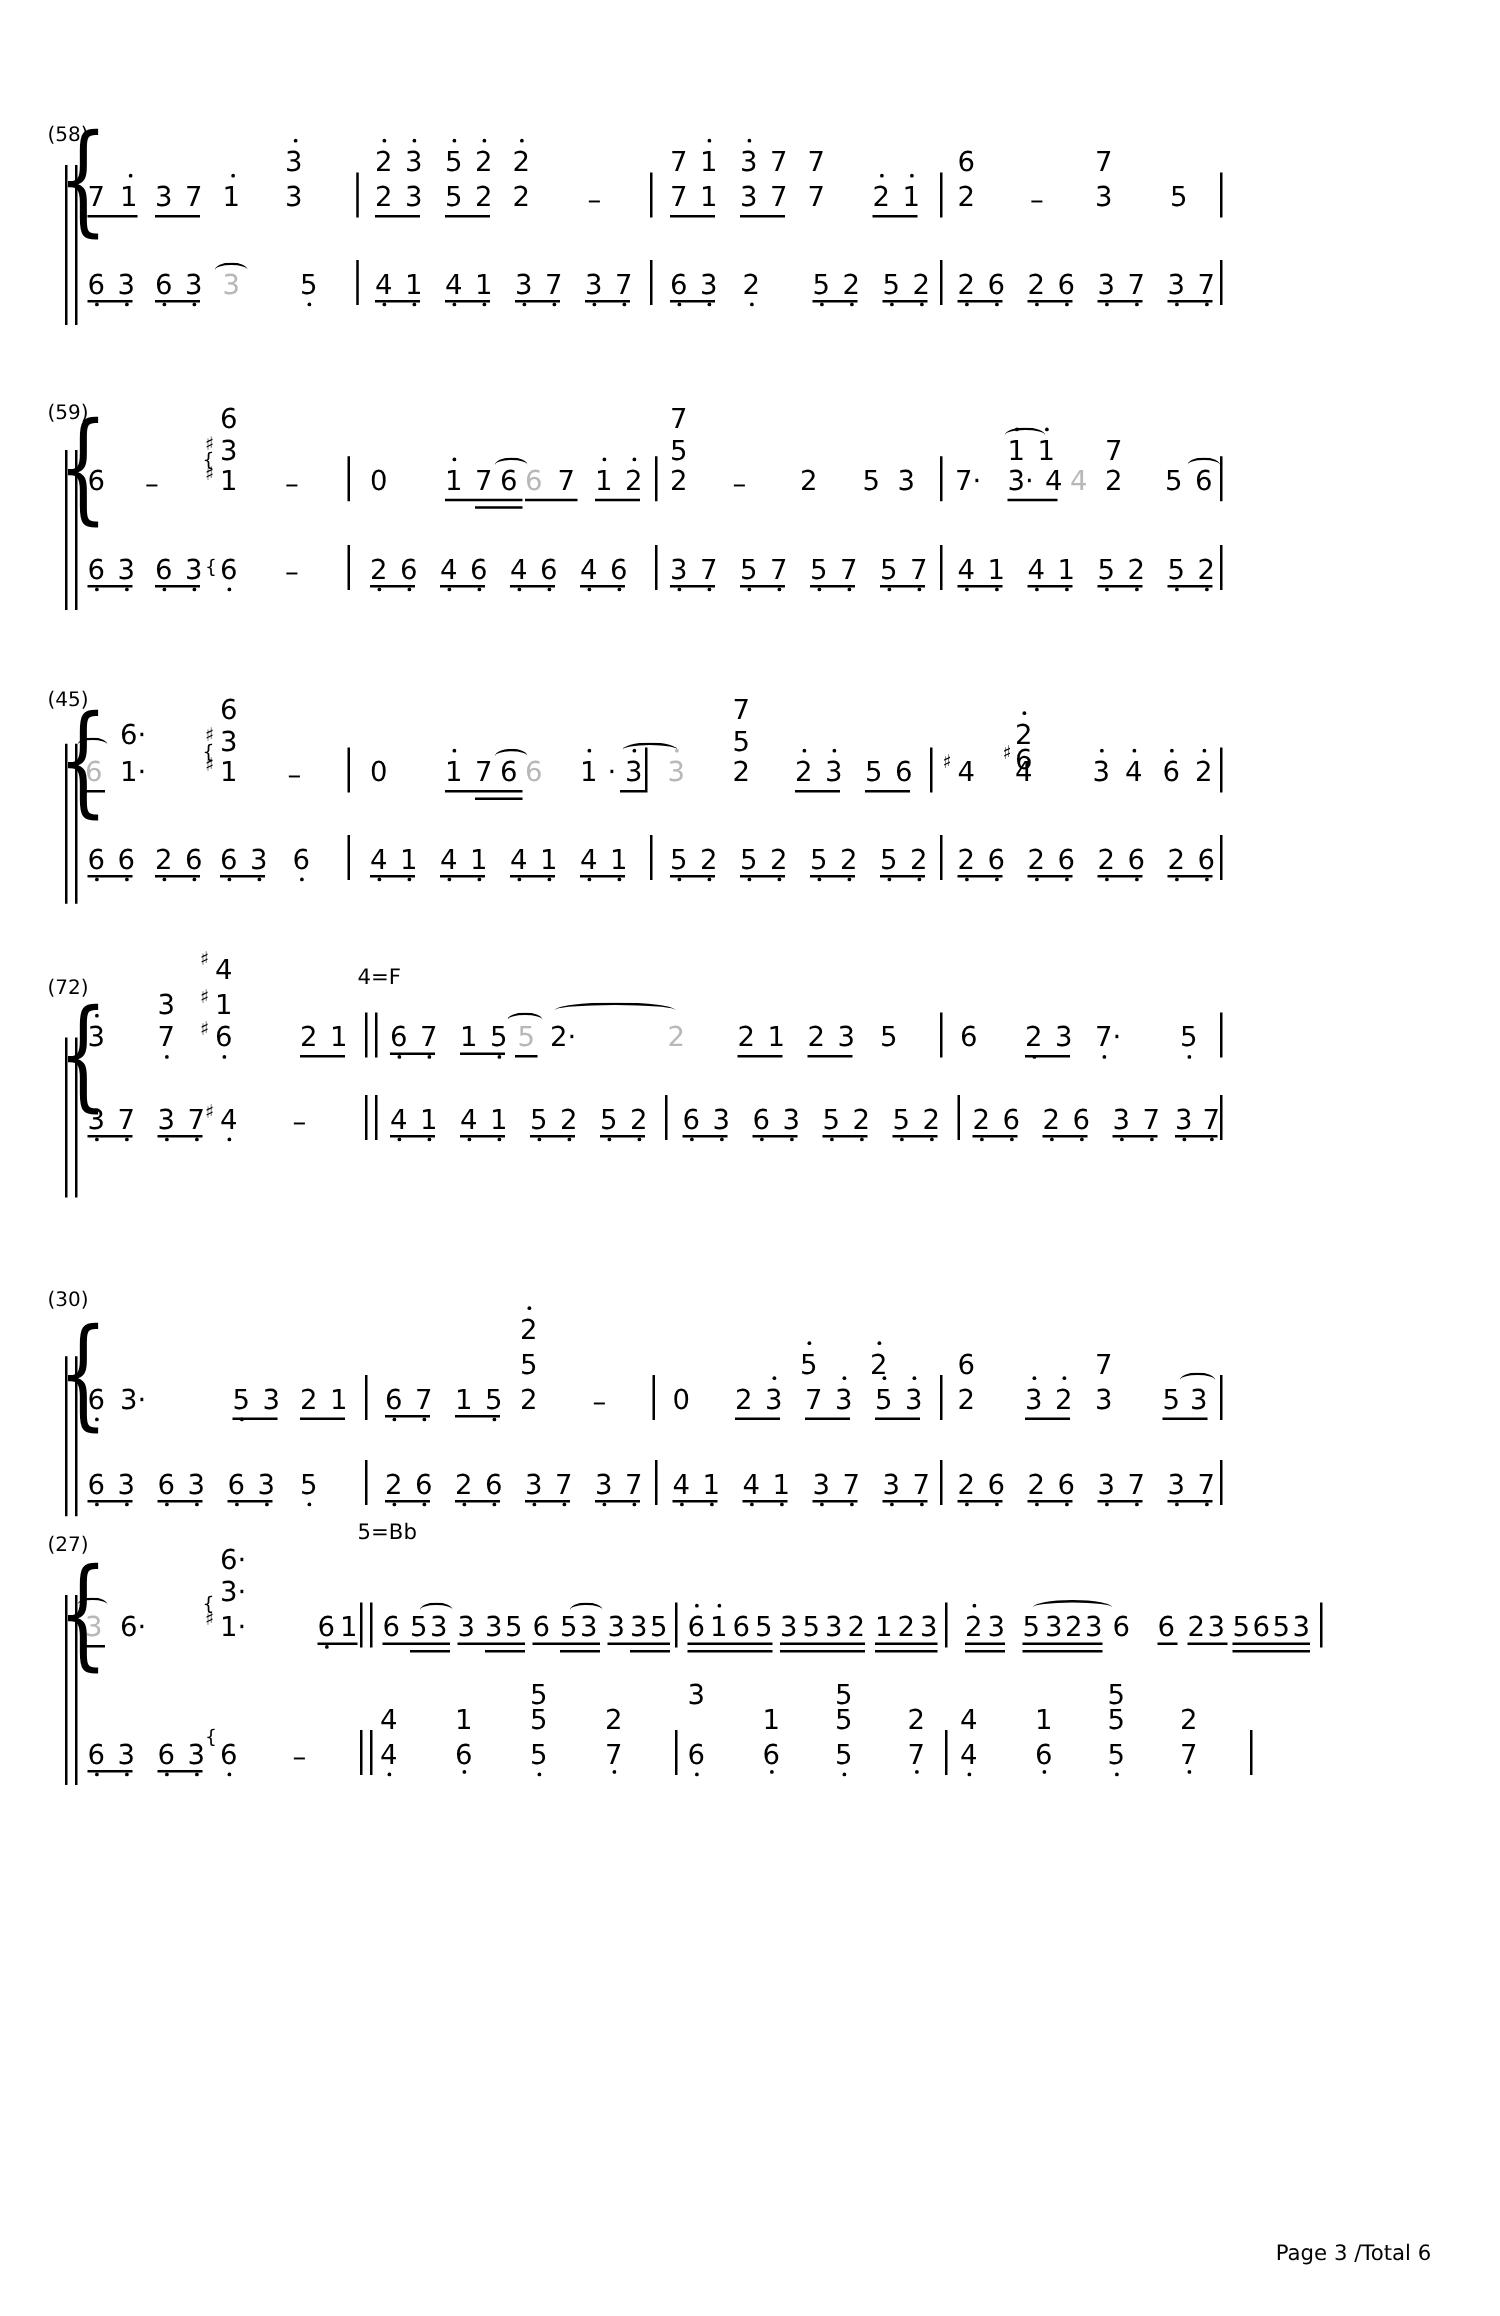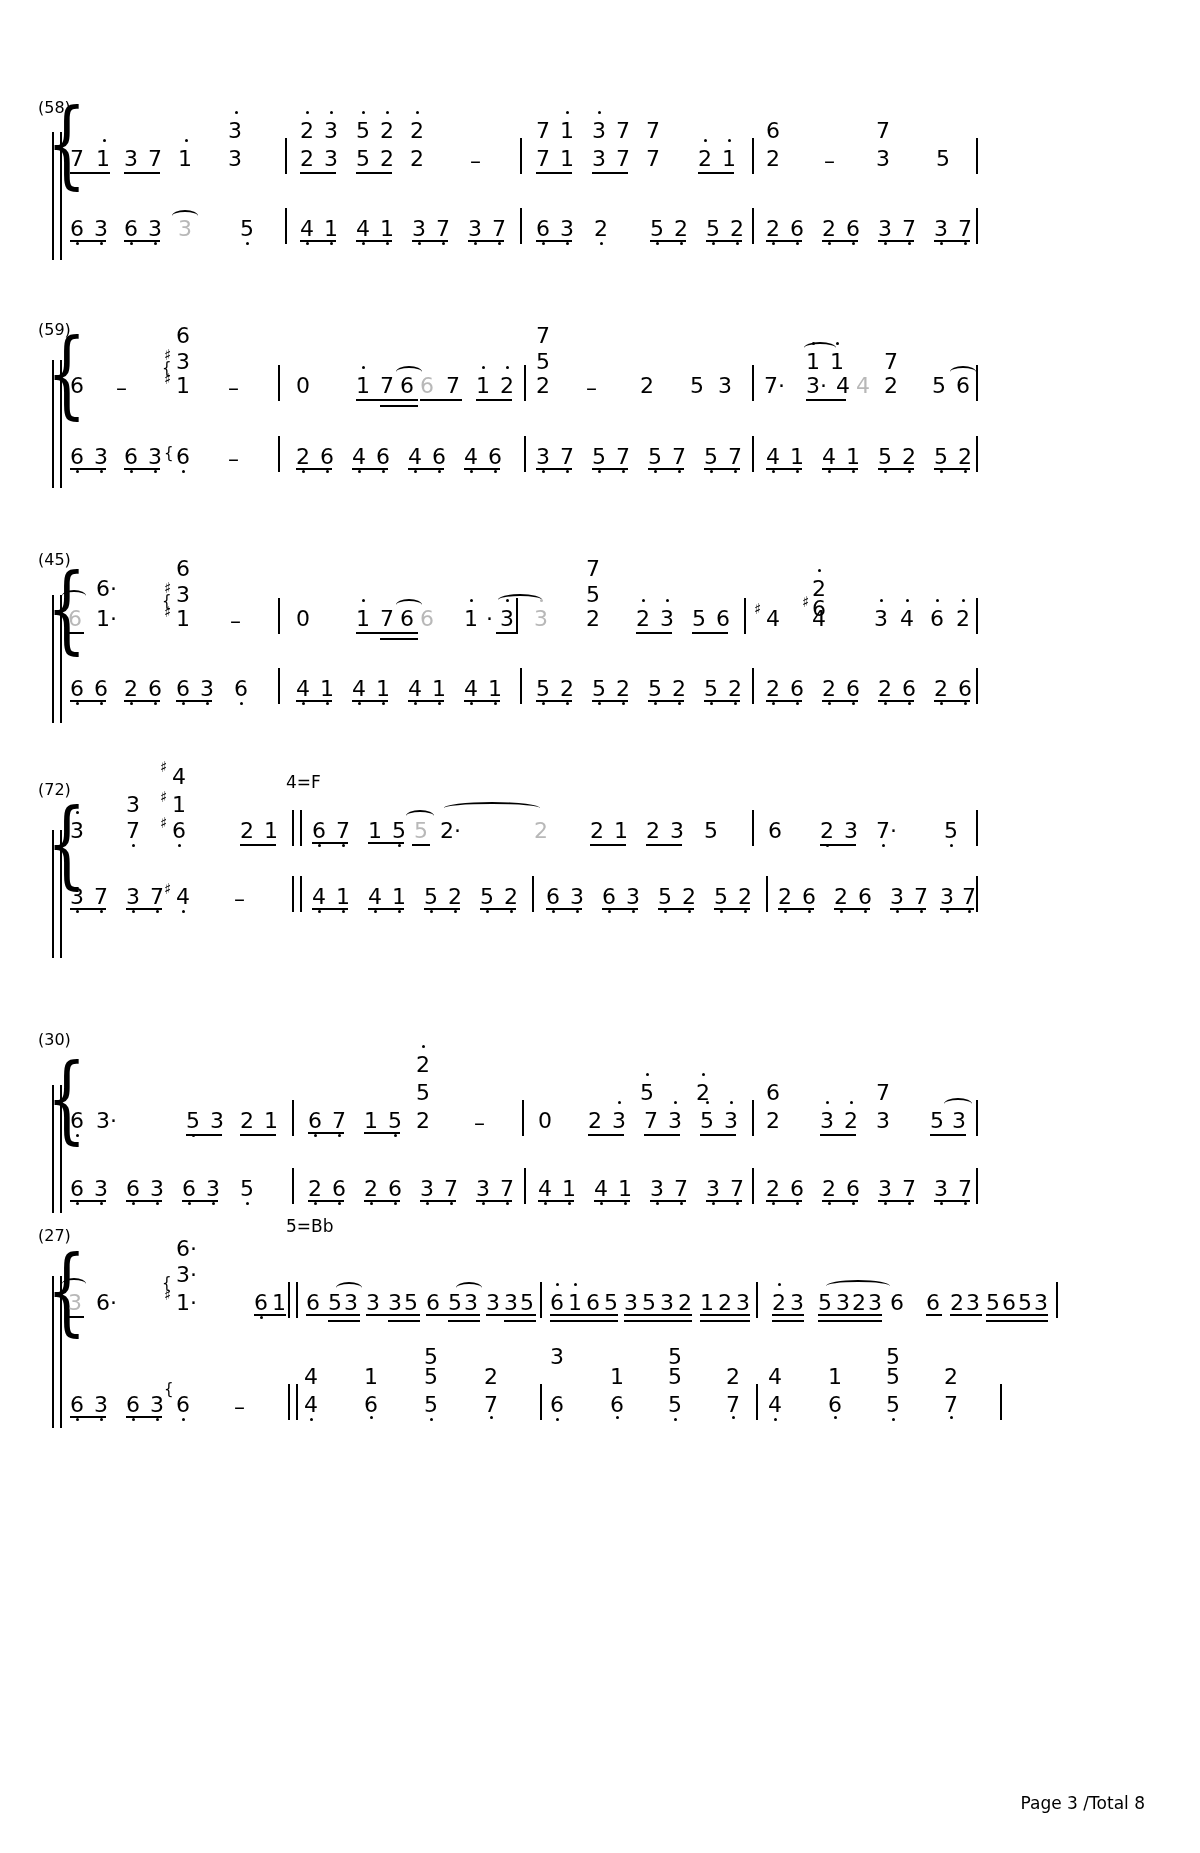--- a/index.html
+++ b/index.html
@@ -946,14 +946,14 @@
     <span class="n" style="left:886px;top:166px;">5</span>
     <span class="n" style="left:886px;top:186px;">5</span>
     <span class="n" style="left:886px;top:214px;">5</span>
       <span class="dot" style="left:892px;top:238px;"></span>
     <span class="n" style="left:944px;top:186px;">2</span>
     <span class="n" style="left:944px;top:214px;">7</span>
       <span class="dot" style="left:950px;top:236px;"></span>
     <div class="bar" style="left:1000px;top:204px;height:36px;"></div>
   </div>
 
-  <span class="page-no">Page 3 /Total 8</span>
+  <span class="page-no">Page 3 /Total 6</span>
 </div>
 
 </body></html>

